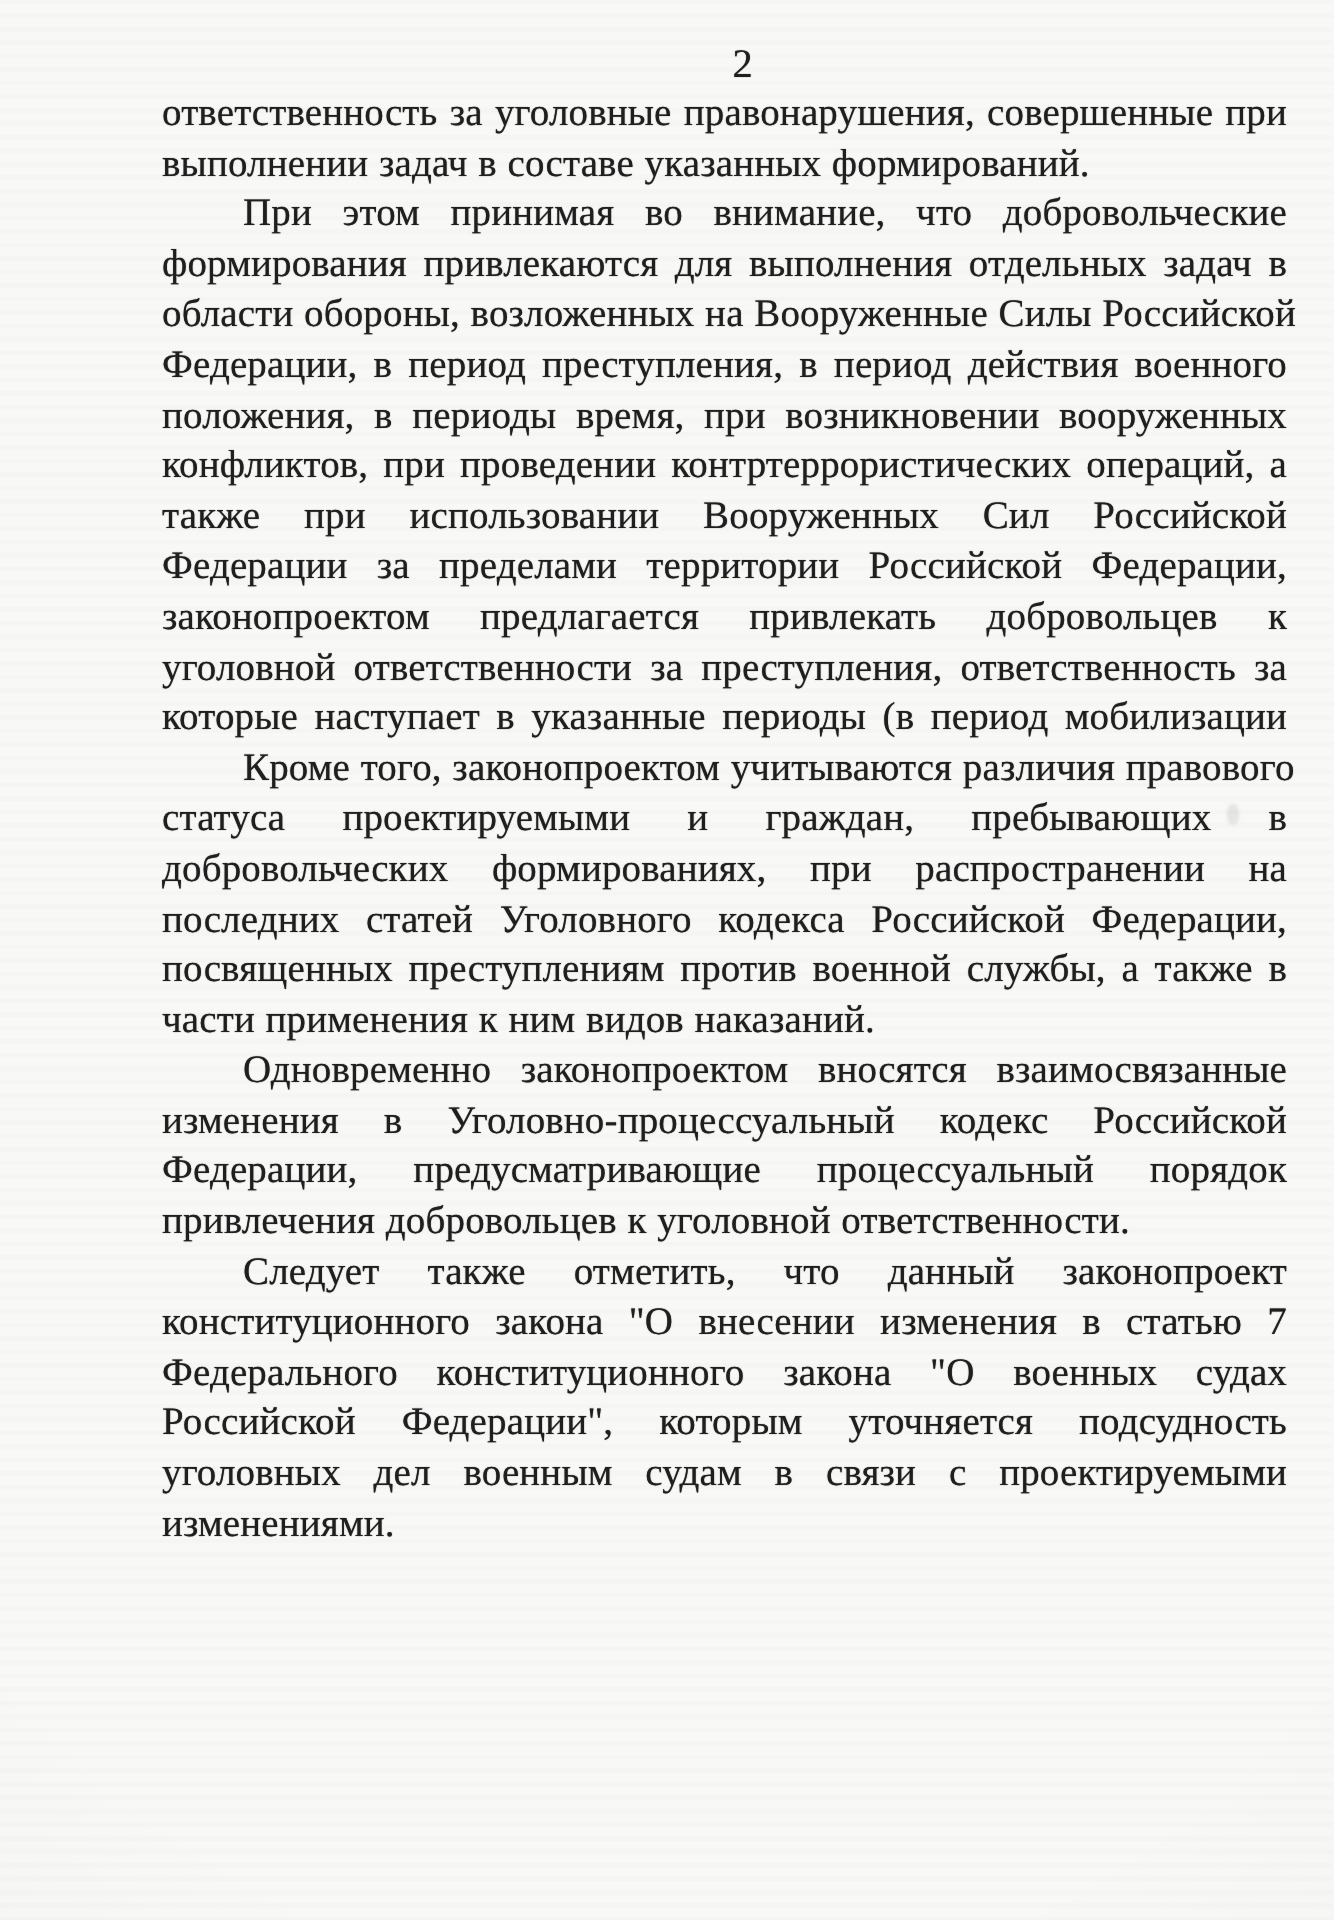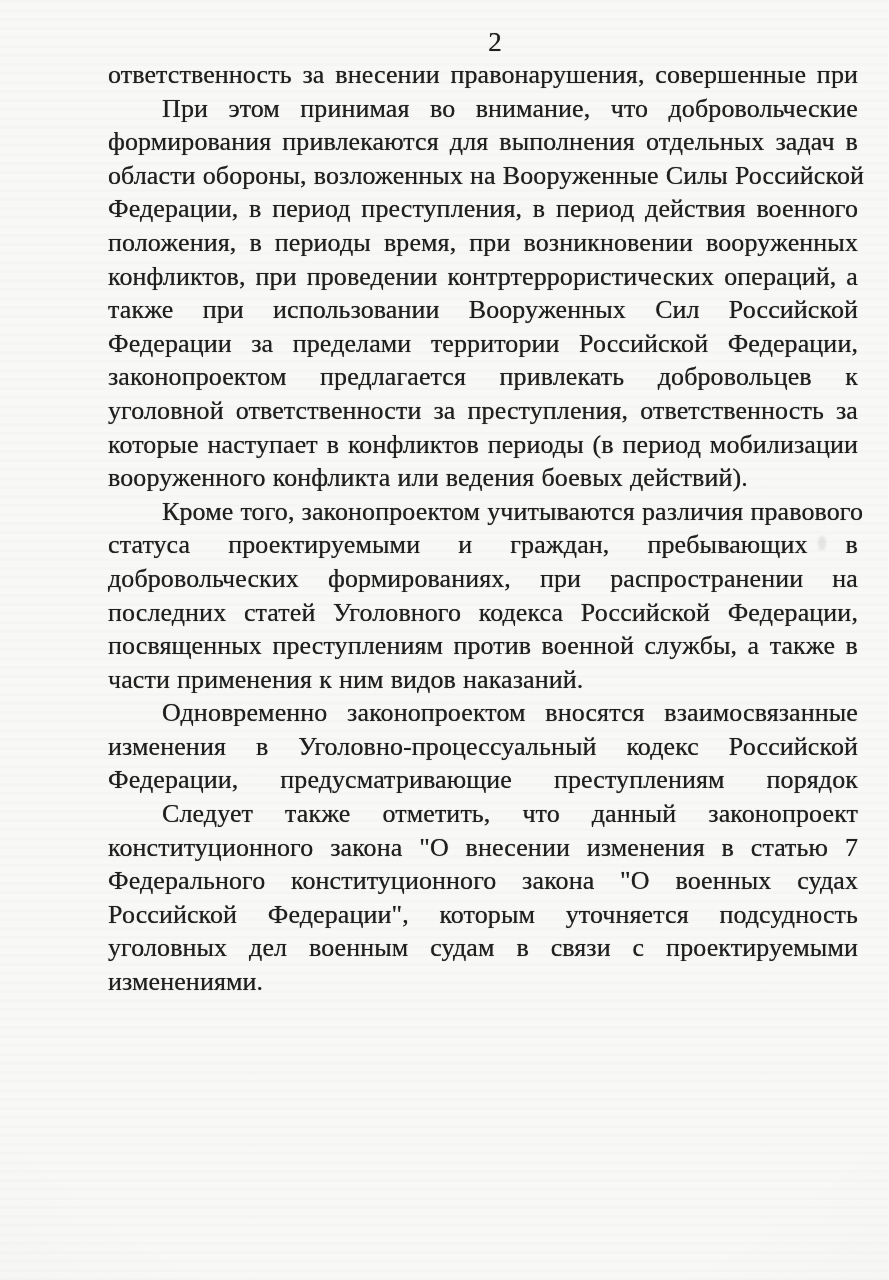--- a/index.html
+++ b/index.html
@@ -71,48 +71,49 @@
     filter: blur(1px);
   }
 </style>
 </head>
 <body>
 
 <div class="scan-page">
   <div class="page-number">2</div>
   <div class="text-block" id="text-block">
       <div class="paragraph">
-        <div class="line">ответственность за внесении правонарушения, совершенные при</div>
+        <div class="line">ответственность за уголовные правонарушения, совершенные при</div>
+        <div class="line para-last">выполнении задач в составе указанных формирований.</div>
       </div>
       <div class="paragraph">
         <div class="line para-first">При этом принимая во внимание, что добровольческие</div>
         <div class="line">формирования привлекаются для выполнения отдельных задач в</div>
         <div class="line">области обороны, возложенных на Вооруженные Силы Российской</div>
         <div class="line">Федерации, в период преступления, в период действия военного</div>
         <div class="line">положения, в периоды время, при возникновении вооруженных</div>
         <div class="line">конфликтов, при проведении контртеррористических операций, а</div>
         <div class="line">также при использовании Вооруженных Сил Российской</div>
         <div class="line">Федерации за пределами территории Российской Федерации,</div>
         <div class="line">законопроектом предлагается привлекать добровольцев к</div>
         <div class="line">уголовной ответственности за преступления, ответственность за</div>
-        <div class="line">которые наступает в конфликтов периоды (в период мобилизации</div>
-        <div class="line para-last">вооруженного конфликта или ведения боевых действий).</div>
+        <div class="line">которые наступает в указанные периоды (в период мобилизации</div>
       </div>
       <div class="paragraph">
         <div class="line para-first">Кроме того, законопроектом учитываются различия правового</div>
         <div class="line">статуса проектируемыми и граждан, пребывающих в</div>
         <div class="line">добровольческих формированиях, при распространении на</div>
         <div class="line">последних статей Уголовного кодекса Российской Федерации,</div>
         <div class="line">посвященных преступлениям против военной службы, а также в</div>
         <div class="line para-last">части применения к ним видов наказаний.</div>
       </div>
       <div class="paragraph">
         <div class="line para-first">Одновременно законопроектом вносятся взаимосвязанные</div>
         <div class="line">изменения в Уголовно-процессуальный кодекс Российской</div>
-        <div class="line">Федерации, предусматривающие преступлениям порядок</div>
+        <div class="line">Федерации, предусматривающие процессуальный порядок</div>
+        <div class="line para-last">привлечения добровольцев к уголовной ответственности.</div>
       </div>
       <div class="paragraph">
         <div class="line para-first">Следует также отметить, что данный законопроект</div>
         <div class="line">конституционного закона "О внесении изменения в статью 7</div>
         <div class="line">Федерального конституционного закона "О военных судах</div>
         <div class="line">Российской Федерации", которым уточняется подсудность</div>
         <div class="line">уголовных дел военным судам в связи с проектируемыми</div>
         <div class="line para-last">изменениями.</div>
       </div>
     </div>

